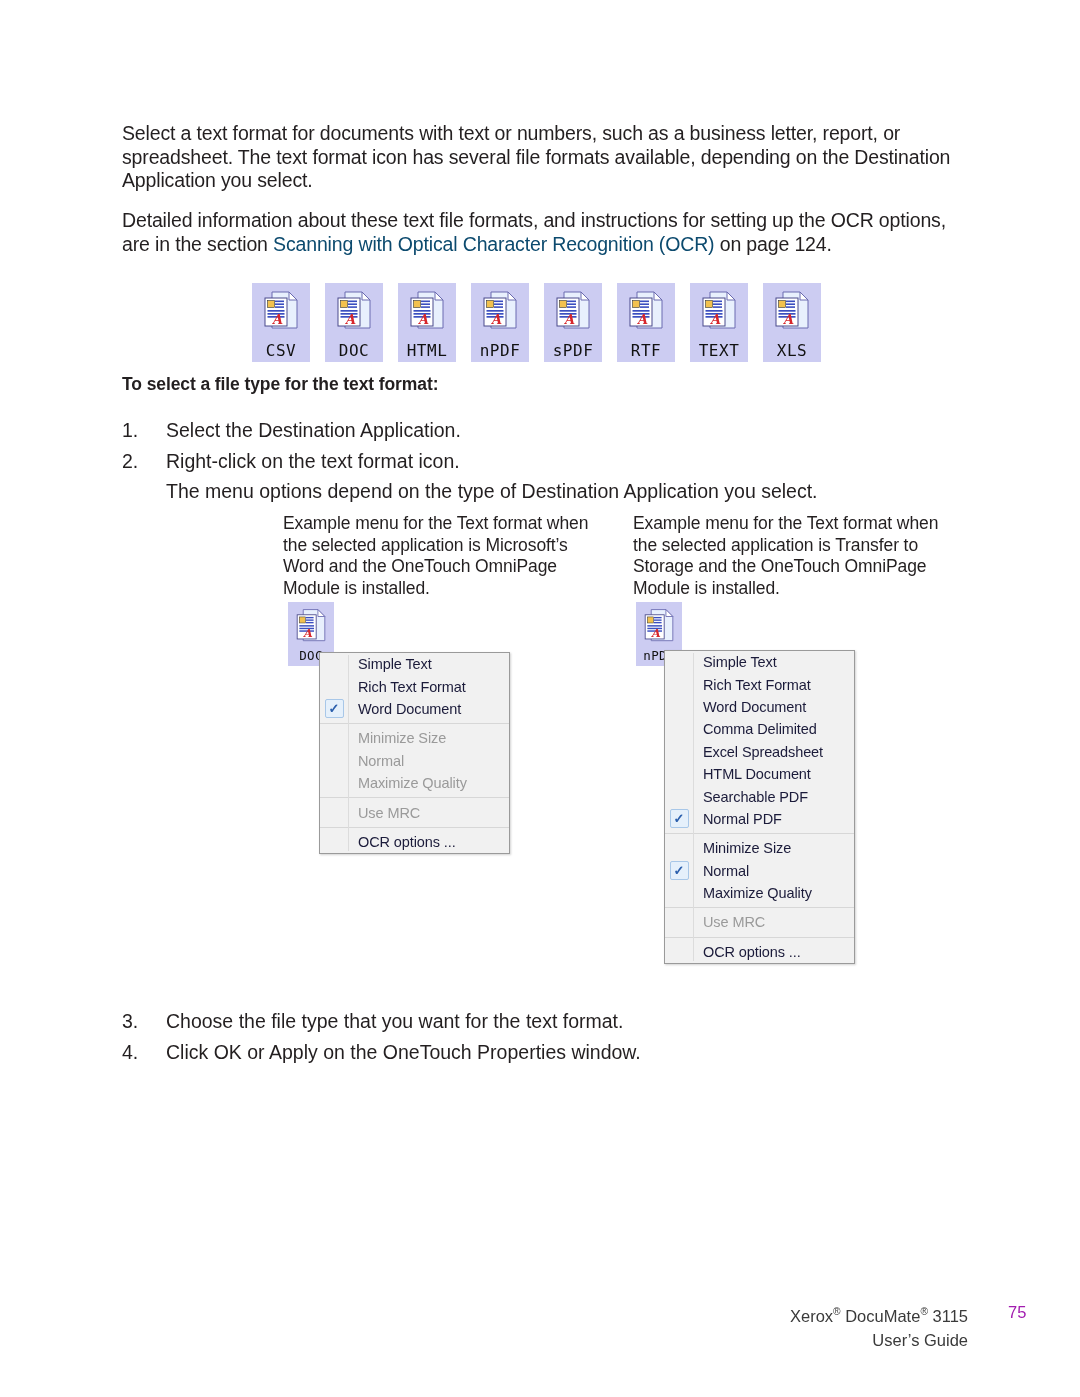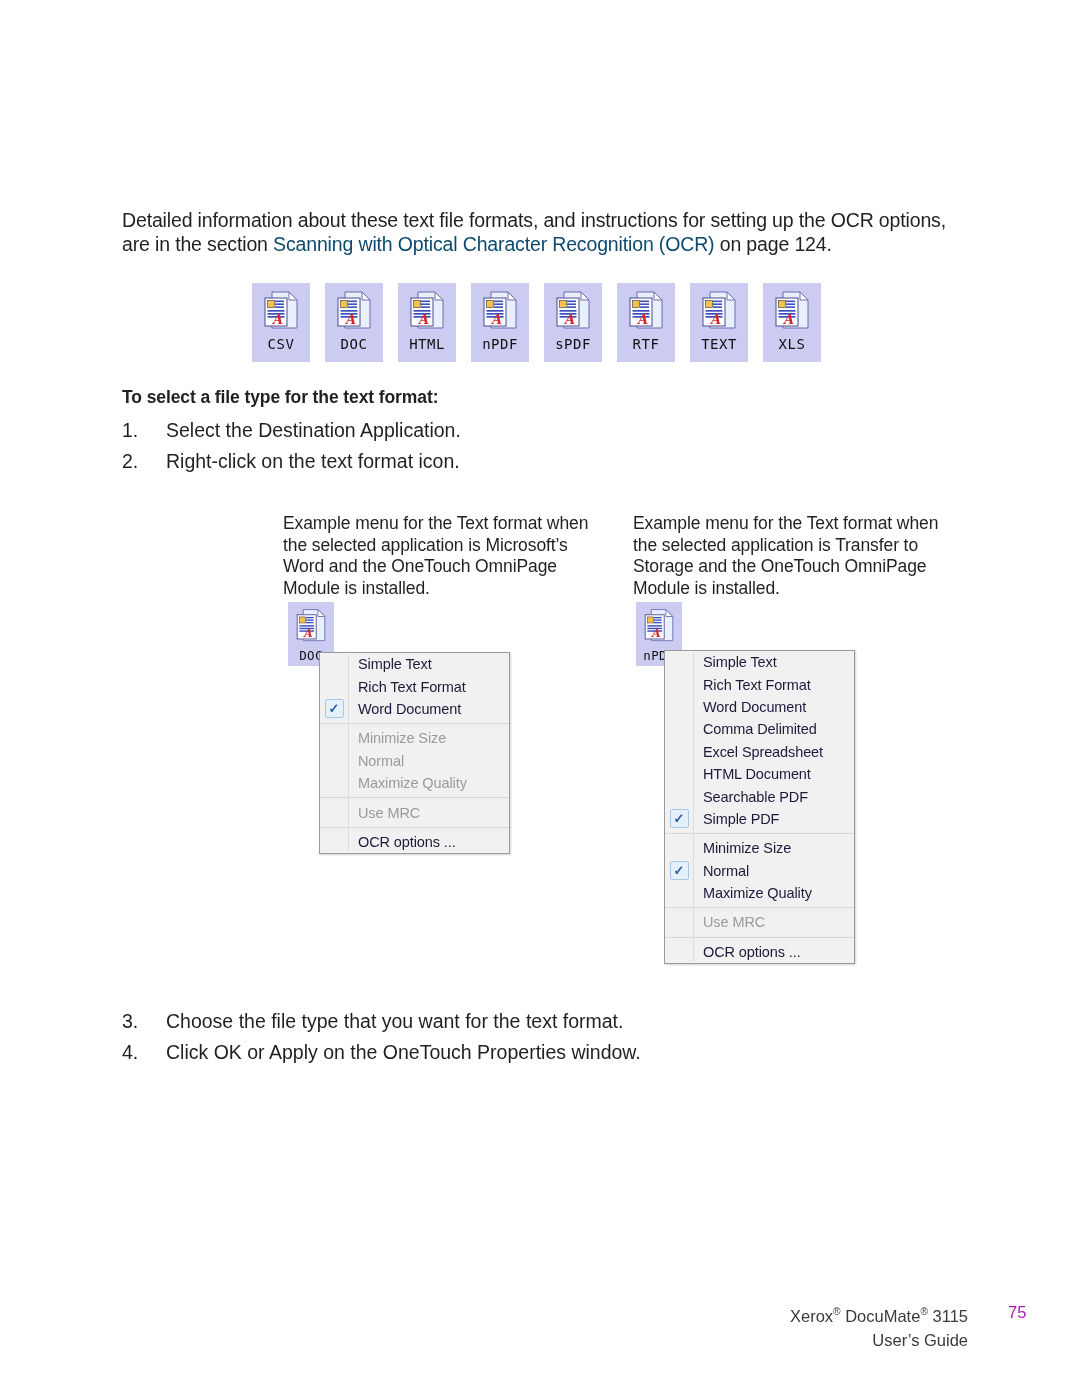--- a/index.html
+++ b/index.html
@@ -54,36 +54,36 @@
     justify-content: flex-start;
     padding-top: 5px;
     box-sizing: border-box;
   }
   .icon-glyph {
     position: relative;
     width: 44px;
     height: 46px;
   }
   .icon-label {
-    margin-top: 2px;
+    margin-top: 8px;
     font-family: "DejaVu Sans Mono", monospace;
-    font-size: 14px;
+    font-size: 16px;
     letter-spacing: 0.5px;
     color: #111111;
     line-height: 17px;
   }
 
   
   .docicon { width: 100%; height: 100%; display: block; }
 
   
   #heading-select {
     position: absolute;
     left: 122px;
-    top: 387px;
+    top: 374px;
     font-size: 17.5px;
     font-weight: bold;
     color: #231f20;
     letter-spacing: -0.1px;
   }
 
   .olist {
     position: absolute;
     left: 122px;
     width: 840px;
@@ -227,20 +227,21 @@
   }
   .footer .line1 { white-space: nowrap; }
   .footer .line2 { white-space: nowrap; }
   sup { font-size: 0.62em; vertical-align: super; }
 </style>
 </head>
 <body>
 
 <div class="page">
 
+  <div class="para" id="para-intro">Select a text format for documents with text or numbers, such as a business letter, report, or spreadsheet. The text format icon has several file formats available, depending on the Destination Application you select.</div>
 
   <div class="para" id="para-detail">
     <span>Detailed information about these text file formats, and instructions for setting up the OCR options, are in the section </span><span class="link">Scanning with Optical Character Recognition (OCR)</span><span> on page 124.</span>
   </div>
 
   <div class="icon-strip" id="icon-strip">
     <div class="icon-tile">
       <span class="icon-glyph">
         <svg class="docicon" viewBox="0 0 44 46" xmlns="http://www.w3.org/2000/svg">
           <path d="M13 4 h17 l8 8 v28 h-25 z" fill="#e8f0fd" stroke="#6a6ab0" stroke-width="1"></path>
@@ -390,20 +391,21 @@
 
   <div class="olist" id="list-top">
     <div class="li-row">
       <span class="li-num">1.</span>
       <span class="li-text">Select the Destination Application.</span>
     </div>
     <div class="li-row">
       <span class="li-num">2.</span>
       <span class="li-text">Right-click on the text format icon.</span>
     </div>
+    <div class="li-sub">The menu options depend on the type of Destination Application you select.</div>
   </div>
 
   <div class="caption" id="caption-left">Example menu for the Text format when the selected application is Microsoft’s Word and the OneTouch OmniPage Module is installed.</div>
   <div class="caption" id="caption-right">Example menu for the Text format when the selected application is Transfer to Storage and the OneTouch OmniPage Module is installed.</div>
 
   <div class="menu-group" id="group-left">
     <div class="src-icon">
       <span class="icon-glyph">
         <svg class="docicon" viewBox="0 0 44 46" xmlns="http://www.w3.org/2000/svg">
           <path d="M13 4 h17 l8 8 v28 h-25 z" fill="#e8f0fd" stroke="#6a6ab0" stroke-width="1"></path>
@@ -519,21 +521,21 @@
         <span class="ctx-label">HTML Document</span>
       </div>
       <div class="ctx-item">
         <span class="ctx-check-cell"></span>
         <span class="ctx-label">Searchable PDF</span>
       </div>
       <div class="ctx-item">
         <span class="ctx-check-cell">
           <span class="ctx-check">✓</span>
         </span>
-        <span class="ctx-label">Simple PDF</span>
+        <span class="ctx-label">Normal PDF</span>
       </div>
 
       <div class="ctx-sep"></div>
 
       <div class="ctx-item">
         <span class="ctx-check-cell"></span>
         <span class="ctx-label">Minimize Size</span>
       </div>
       <div class="ctx-item">
         <span class="ctx-check-cell">

